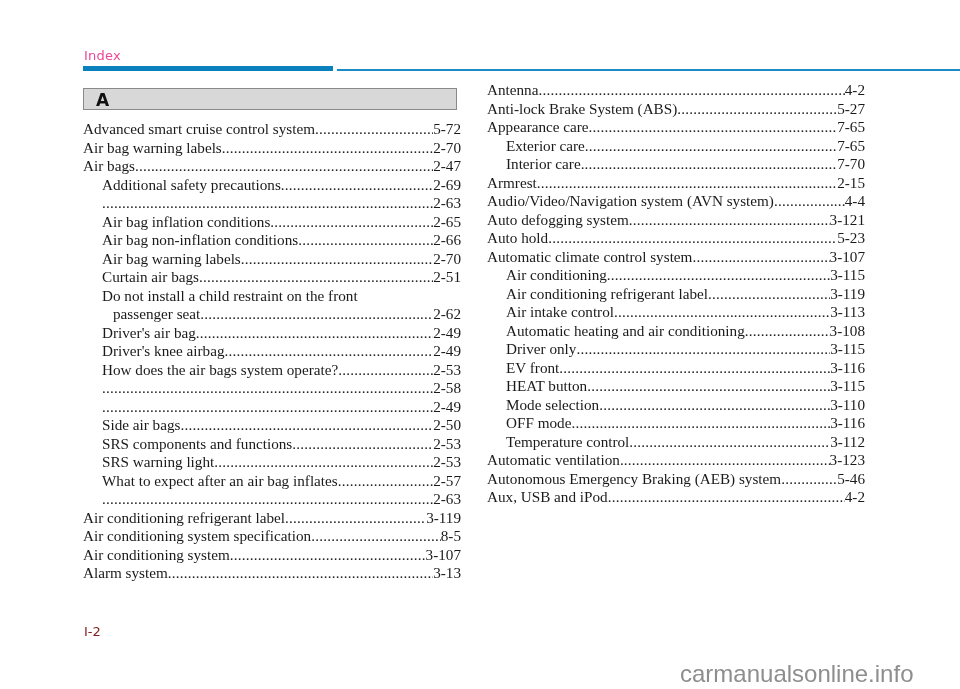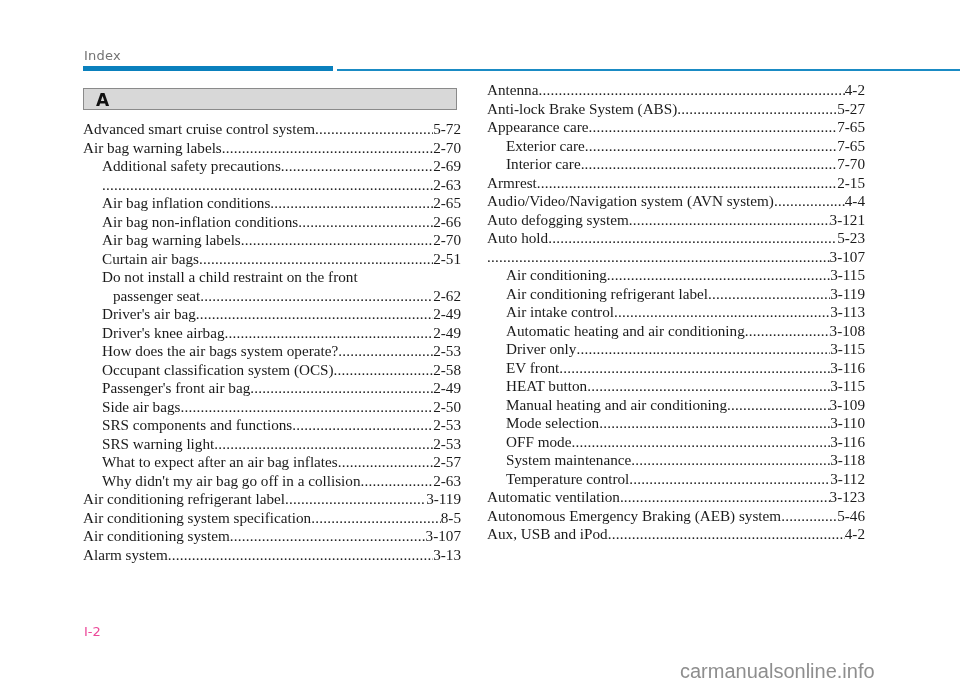--- a/index.html
+++ b/index.html
@@ -1,33 +1,33 @@
 <!DOCTYPE html>
 <html><head>
 <meta charset="utf-8">
 <style>
   html, body { margin:0; padding:0; background:#fff; }
   body { width:960px; height:689px; position:relative; overflow:hidden; font-family:"Liberation Serif", serif; color:#1a1a1a; }
-  .hdr-title { position:absolute; left:84px; top:48px; font-family:"DejaVu Sans", sans-serif; font-size:13px; color:#737373; letter-spacing:0.2px; }
+  .hdr-title { position:absolute; left:84px; top:48px; font-family:"DejaVu Sans", sans-serif; font-size:13px; color:#ec4899; letter-spacing:0.2px; }
   .bar-thick { position:absolute; left:83px; top:66px; width:250px; height:5px; background:#0a80bd; }
   .bar-thin { position:absolute; left:337px; top:69px; width:623px; height:2px; background:#1a8bc4; }
   .letter-box { position:absolute; left:83px; top:88px; width:374px; height:22px; background:#d8d8d8; border:1px solid #8a8a8a; box-sizing:border-box; }
   .letter-box span { position:absolute; left:12px; top:0px; font-family:"DejaVu Sans", sans-serif; font-weight:bold; font-size:17px; color:#111; line-height:22px; }
   .col { position:absolute; top:0; }
   .col-left { left:83px; top:120px; width:378px; }
   .col-right { left:487px; top:81px; width:378px; }
   .entry { display:flex; align-items:flex-end; font-size:15.2px; line-height:18.5px; height:18.5px; white-space:nowrap; overflow:hidden; }
   .entry.l1 { padding-left:19px; }
   .entry.l2 { padding-left:30px; }
   .entry .txt { flex:0 0 auto; }
   .entry .dots { flex:1 1 auto; overflow:hidden; white-space:nowrap; }
   .entry .dots::after { content:"................................................................................................................................................................"; letter-spacing:0.2px; }
   .entry .pg { flex:0 0 auto; }
-  .page-num { position:absolute; left:84px; top:624px; font-family:"DejaVu Sans", sans-serif; font-size:13px; color:#ec4899; }
-  .watermark { position:absolute; left:680px; top:660px; font-family:"Liberation Sans", sans-serif; font-size:20px; color:#8e8e8e; }
+  .page-num { position:absolute; left:84px; top:624px; font-family:"DejaVu Sans", sans-serif; font-size:13px; color:#7f1d1d; }
+  .watermark { position:absolute; left:680px; top:660px; font-family:"Liberation Sans", sans-serif; font-size:24px; color:#8e8e8e; }
 </style>
 </head>
 <body>
 
 <div class="hdr-title">Index</div>
 <div class="bar-thick"></div>
 <div class="bar-thin"></div>
 
 <div class="letter-box">
   <span>A</span>
@@ -37,20 +37,25 @@
     <div class="entry l0">
       <span class="txt">Advanced smart cruise control system</span>
       <span class="dots"></span>
       <span class="pg">5-72</span>
     </div>
     <div class="entry l0">
       <span class="txt">Air bag warning labels</span>
       <span class="dots"></span>
       <span class="pg">2-70</span>
     </div>
+    <div class="entry l0">
+      <span class="txt">Air bags</span>
+      <span class="dots"></span>
+      <span class="pg">2-47</span>
+    </div>
     <div class="entry l1">
       <span class="txt">Additional safety precautions</span>
       <span class="dots"></span>
       <span class="pg">2-69</span>
     </div>
     <div class="entry l1">
       <span class="dots"></span>
       <span class="pg">2-63</span>
     </div>
     <div class="entry l1">
@@ -90,26 +95,24 @@
       <span class="txt">Driver's knee airbag</span>
       <span class="dots"></span>
       <span class="pg">2-49</span>
     </div>
     <div class="entry l1">
       <span class="txt">How does the air bags system operate?</span>
       <span class="dots"></span>
       <span class="pg">2-53</span>
     </div>
     <div class="entry l1">
-      <span class="txt">Occupant classification system (OCS)</span>
       <span class="dots"></span>
       <span class="pg">2-58</span>
     </div>
     <div class="entry l1">
-      <span class="txt">Passenger's front air bag</span>
       <span class="dots"></span>
       <span class="pg">2-49</span>
     </div>
     <div class="entry l1">
       <span class="txt">Side air bags</span>
       <span class="dots"></span>
       <span class="pg">2-50</span>
     </div>
     <div class="entry l1">
       <span class="txt">SRS components and functions</span>
@@ -120,21 +123,20 @@
       <span class="txt">SRS warning light</span>
       <span class="dots"></span>
       <span class="pg">2-53</span>
     </div>
     <div class="entry l1">
       <span class="txt">What to expect after an air bag inflates</span>
       <span class="dots"></span>
       <span class="pg">2-57</span>
     </div>
     <div class="entry l1">
-      <span class="txt">Why didn't my air bag go off in a collision</span>
       <span class="dots"></span>
       <span class="pg">2-63</span>
     </div>
     <div class="entry l0">
       <span class="txt">Air conditioning refrigerant label</span>
       <span class="dots"></span>
       <span class="pg">3-119</span>
     </div>
     <div class="entry l0">
       <span class="txt">Air conditioning system specification</span>
@@ -192,20 +194,21 @@
       <span class="txt">Auto defogging system</span>
       <span class="dots"></span>
       <span class="pg">3-121</span>
     </div>
     <div class="entry l0">
       <span class="txt">Auto hold</span>
       <span class="dots"></span>
       <span class="pg">5-23</span>
     </div>
     <div class="entry l0">
+      <span class="txt">Automatic climate control system</span>
       <span class="dots"></span>
       <span class="pg">3-107</span>
     </div>
     <div class="entry l1">
       <span class="txt">Air conditioning</span>
       <span class="dots"></span>
       <span class="pg">3-115</span>
     </div>
     <div class="entry l1">
       <span class="txt">Air conditioning refrigerant label</span>
@@ -231,38 +234,28 @@
       <span class="txt">EV front</span>
       <span class="dots"></span>
       <span class="pg">3-116</span>
     </div>
     <div class="entry l1">
       <span class="txt">HEAT button</span>
       <span class="dots"></span>
       <span class="pg">3-115</span>
     </div>
     <div class="entry l1">
-      <span class="txt">Manual heating and air conditioning</span>
-      <span class="dots"></span>
-      <span class="pg">3-109</span>
-    </div>
-    <div class="entry l1">
       <span class="txt">Mode selection</span>
       <span class="dots"></span>
       <span class="pg">3-110</span>
     </div>
     <div class="entry l1">
       <span class="txt">OFF mode</span>
       <span class="dots"></span>
       <span class="pg">3-116</span>
-    </div>
-    <div class="entry l1">
-      <span class="txt">System maintenance</span>
-      <span class="dots"></span>
-      <span class="pg">3-118</span>
     </div>
     <div class="entry l1">
       <span class="txt">Temperature control</span>
       <span class="dots"></span>
       <span class="pg">3-112</span>
     </div>
     <div class="entry l0">
       <span class="txt">Automatic ventilation</span>
       <span class="dots"></span>
       <span class="pg">3-123</span>

